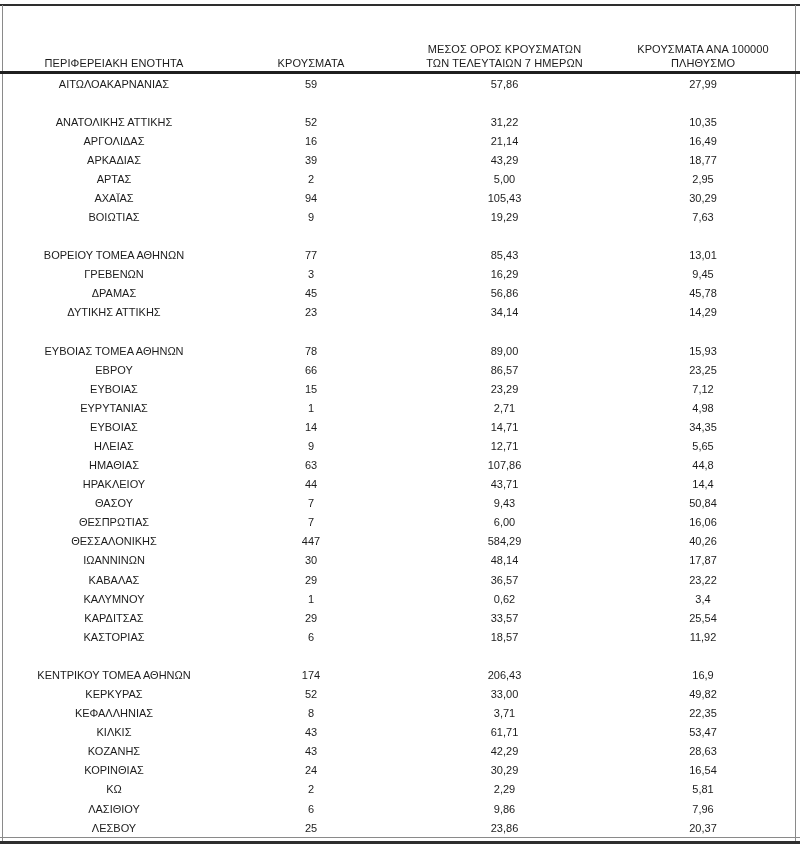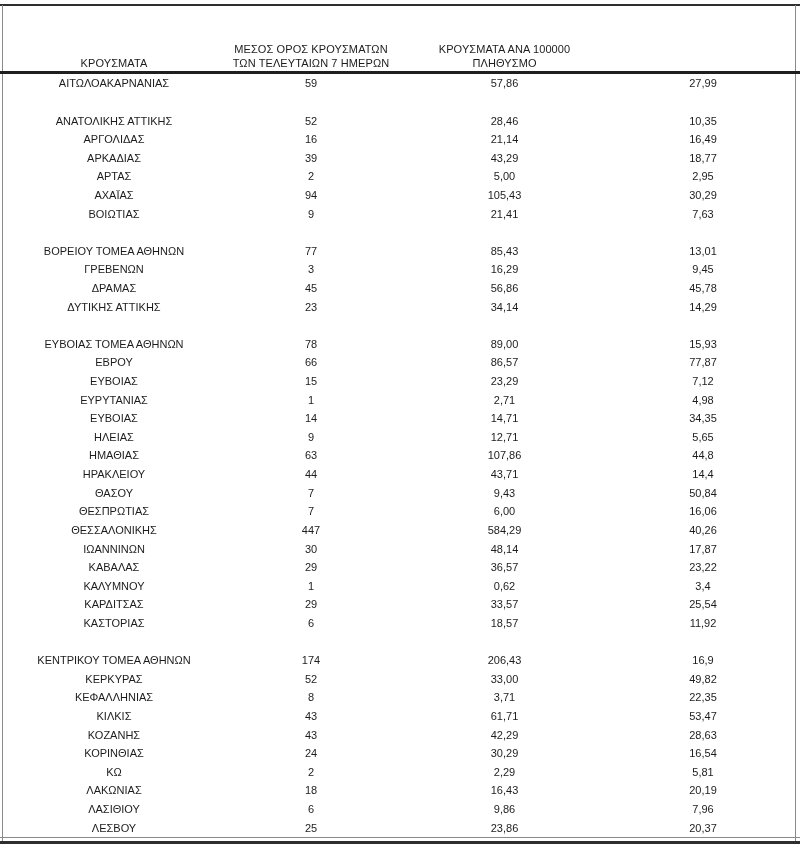--- a/index.html
+++ b/index.html
@@ -64,20 +64,23 @@
 
   <div class="rule rule-top"></div>
   <div class="rule rule-left"></div>
   <div class="rule rule-right"></div>
   <div class="rule rule-header"></div>
   <div class="rule rule-bottom-thin"></div>
   <div class="rule rule-bottom-thick"></div>
 
   <div class="header-row grid-cols">
     <div class="header-cell">
+      <div>ΠΕΡΙΦΕΡΕΙΑΚΗ ΕΝΟΤΗΤΑ</div>
+    </div>
+    <div class="header-cell">
       <div>ΚΡΟΥΣΜΑΤΑ</div>
     </div>
     <div class="header-cell">
       <div>ΜΕΣΟΣ ΟΡΟΣ ΚΡΟΥΣΜΑΤΩΝ</div>
       <div>ΤΩΝ ΤΕΛΕΥΤΑΙΩΝ 7 ΗΜΕΡΩΝ</div>
     </div>
     <div class="header-cell">
       <div>ΚΡΟΥΣΜΑΤΑ ΑΝΑ 100000</div>
       <div>ΠΛΗΘΥΣΜΟ</div>
     </div>
@@ -87,21 +90,21 @@
       <div class="data-row grid-cols">
         <div class="cell">ΑΙΤΩΛΟΑΚΑΡΝΑΝΙΑΣ</div>
         <div class="cell">59</div>
         <div class="cell">57,86</div>
         <div class="cell">27,99</div>
       </div>
       <div class="data-row grid-cols"></div>
       <div class="data-row grid-cols">
         <div class="cell">ΑΝΑΤΟΛΙΚΗΣ ΑΤΤΙΚΗΣ</div>
         <div class="cell">52</div>
-        <div class="cell">28,46</div>
+        <div class="cell">31,22</div>
         <div class="cell">10,35</div>
       </div>
       <div class="data-row grid-cols">
         <div class="cell">ΑΡΓΟΛΙΔΑΣ</div>
         <div class="cell">16</div>
         <div class="cell">21,14</div>
         <div class="cell">16,49</div>
       </div>
       <div class="data-row grid-cols">
         <div class="cell">ΑΡΚΑΔΙΑΣ</div>
@@ -117,21 +120,21 @@
       </div>
       <div class="data-row grid-cols">
         <div class="cell">ΑΧΑΪΑΣ</div>
         <div class="cell">94</div>
         <div class="cell">105,43</div>
         <div class="cell">30,29</div>
       </div>
       <div class="data-row grid-cols">
         <div class="cell">ΒΟΙΩΤΙΑΣ</div>
         <div class="cell">9</div>
-        <div class="cell">21,41</div>
+        <div class="cell">19,29</div>
         <div class="cell">7,63</div>
       </div>
       <div class="data-row grid-cols"></div>
       <div class="data-row grid-cols">
         <div class="cell">ΒΟΡΕΙΟΥ ΤΟΜΕΑ ΑΘΗΝΩΝ</div>
         <div class="cell">77</div>
         <div class="cell">85,43</div>
         <div class="cell">13,01</div>
       </div>
       <div class="data-row grid-cols">
@@ -156,21 +159,21 @@
       <div class="data-row grid-cols">
         <div class="cell">ΕΥΒΟΙΑΣ ΤΟΜΕΑ ΑΘΗΝΩΝ</div>
         <div class="cell">78</div>
         <div class="cell">89,00</div>
         <div class="cell">15,93</div>
       </div>
       <div class="data-row grid-cols">
         <div class="cell">ΕΒΡΟΥ</div>
         <div class="cell">66</div>
         <div class="cell">86,57</div>
-        <div class="cell">77,87</div>
+        <div class="cell">23,25</div>
       </div>
       <div class="data-row grid-cols">
         <div class="cell">ΕΥΒΟΙΑΣ</div>
         <div class="cell">15</div>
         <div class="cell">23,29</div>
         <div class="cell">7,12</div>
       </div>
       <div class="data-row grid-cols">
         <div class="cell">ΕΥΡΥΤΑΝΙΑΣ</div>
         <div class="cell">1</div>
@@ -286,26 +289,20 @@
         <div class="cell">30,29</div>
         <div class="cell">16,54</div>
       </div>
       <div class="data-row grid-cols">
         <div class="cell">ΚΩ</div>
         <div class="cell">2</div>
         <div class="cell">2,29</div>
         <div class="cell">5,81</div>
       </div>
       <div class="data-row grid-cols">
-        <div class="cell">ΛΑΚΩΝΙΑΣ</div>
-        <div class="cell">18</div>
-        <div class="cell">16,43</div>
-        <div class="cell">20,19</div>
-      </div>
-      <div class="data-row grid-cols">
         <div class="cell">ΛΑΣΙΘΙΟΥ</div>
         <div class="cell">6</div>
         <div class="cell">9,86</div>
         <div class="cell">7,96</div>
       </div>
       <div class="data-row grid-cols">
         <div class="cell">ΛΕΣΒΟΥ</div>
         <div class="cell">25</div>
         <div class="cell">23,86</div>
         <div class="cell">20,37</div>

